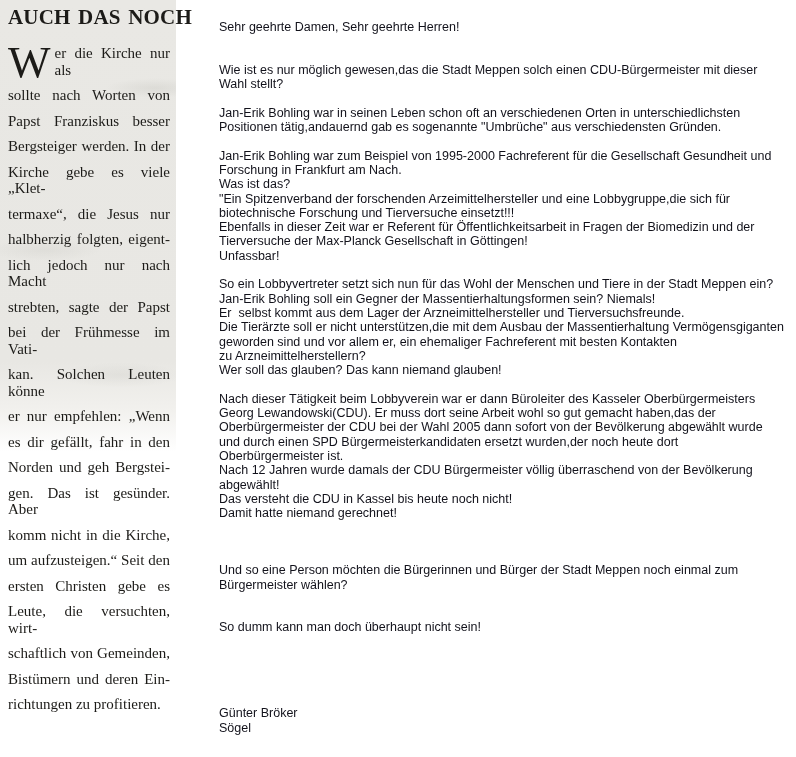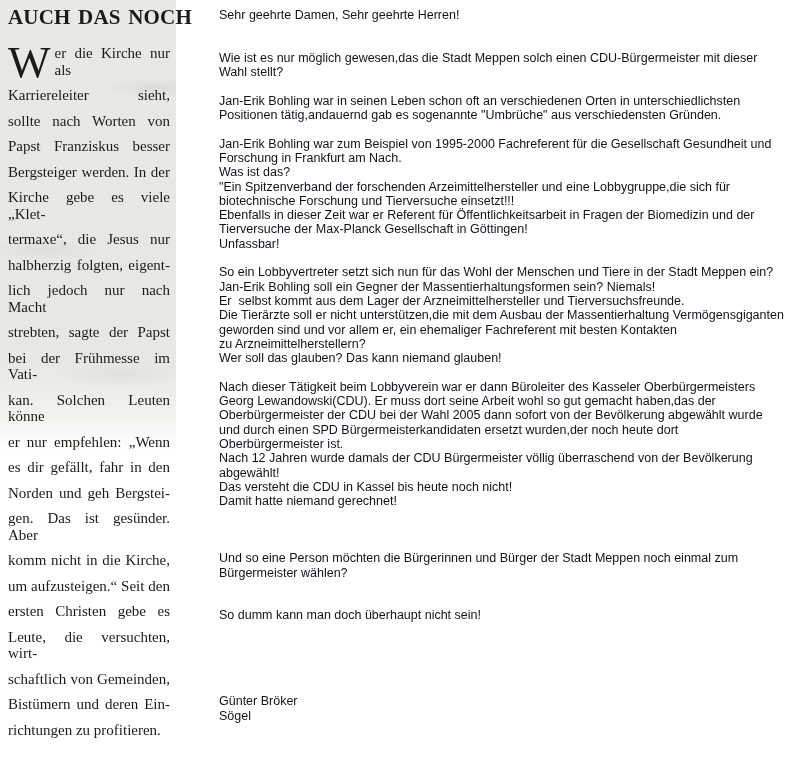--- a/index.html
+++ b/index.html
@@ -48,42 +48,41 @@
   .clip-line {
     text-align: justify;
     text-align-last: justify;
     min-height: 16.5px;
     margin-top: 9px;
   }
   .clip-line:last-child { text-align-last: left; }
   
   .letter {
     position: absolute;
-    left: 219px; top: 8px;
+    left: 219px; top: 20px;
     width: 575px;
     color: #12121b;
     font-size: 12.5px;
     line-height: 14.3px;
   }
   .ltr-line {
     white-space: pre;
     min-height: 14.3px;
   }
 </style>
 </head>
 <body>
 
 <div class="page">
 
   <div class="clipping">
     <div class="clip-headline">AUCH DAS NOCH</div>
     <div class="clip-body">
       <span class="dropcap">W</span>
     <div class="clip-line">er die Kirche nur als</div>
-        <div class="clip-line">Karriereleiter sieht,</div>
         <div class="clip-line">sollte nach Worten von</div>
         <div class="clip-line">Papst Franziskus besser</div>
         <div class="clip-line">Bergsteiger werden. In der</div>
         <div class="clip-line">Kirche gebe es viele „Klet-</div>
         <div class="clip-line">termaxe“, die Jesus nur</div>
         <div class="clip-line">halbherzig folgten, eigent-</div>
         <div class="clip-line">lich jedoch nur nach Macht</div>
         <div class="clip-line">strebten, sagte der Papst</div>
         <div class="clip-line">bei der Frühmesse im Vati-</div>
         <div class="clip-line">kan. Solchen Leuten könne</div>

